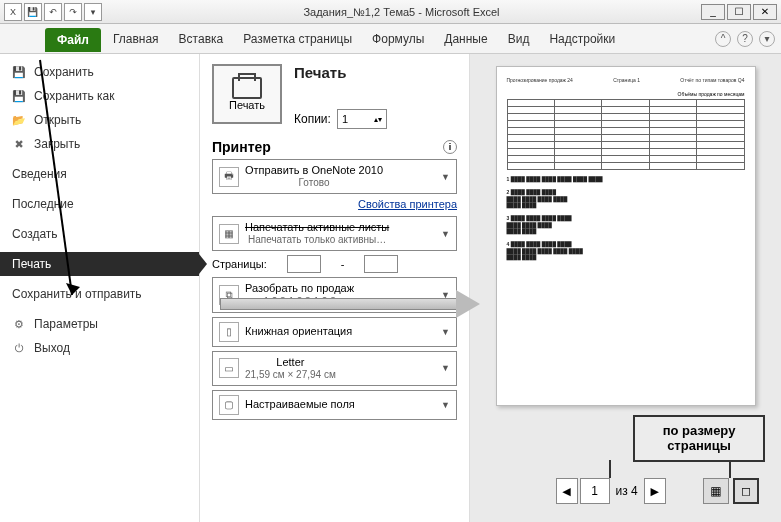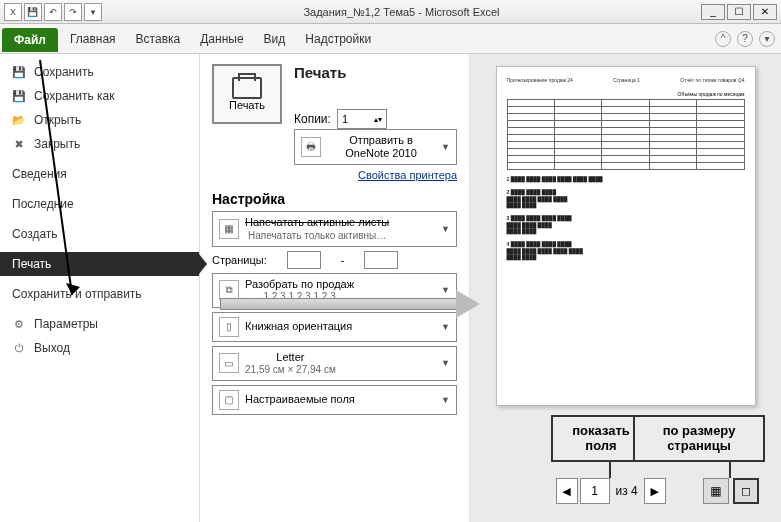--- a/index.html
+++ b/index.html
@@ -3,21 +3,21 @@
 <meta charset="utf-8">
 <style>
 * { box-sizing: border-box; margin: 0; padding: 0; font-family: "Segoe UI", Tahoma, sans-serif; }
 body { background: #fff; width: 781px; height: 522px; overflow: hidden; position: relative; }
 .titlebar { height: 24px; background: linear-gradient(#f8f8f8,#e8e8e8); border-bottom: 1px solid #bbb; display: flex; align-items: center; padding: 0 4px; font-size: 11px; }
 .titlebar .qat { display: flex; gap: 2px; align-items: center; }
 .titlebar .qat span { width: 18px; height: 18px; border: 1px solid #999; background: #fff; display: flex; align-items: center; justify-content: center; font-size: 9px; color:#444; }
 .titlebar .title { flex: 1; text-align: center; color: #333; }
 .titlebar .wincontrols { display: flex; gap: 2px; }
 .titlebar .wincontrols span { width: 24px; height: 16px; border: 1px solid #888; background: #eee; display:flex;align-items:center;justify-content:center;font-size:10px;}
-.ribbon { height: 30px; background: #f4f4f4; border-bottom: 1px solid #ccc; display: flex; align-items: center; font-size: 12px; }
+.ribbon { height: 30px; background: #f4f4f4; border-bottom: 1px solid #ccc; display: flex; align-items: center; font-size: 12px; padding-left: 43px; }
 .ribbon .tab { padding: 6px 10px; color: #333; }
 .ribbon .tab.file { background: #2a7a12; color: #fff; border-radius: 3px 3px 0 0; margin: 2px 2px 0 2px; font-weight: bold; padding: 5px 12px;}
 .ribbon .help { margin-left: auto; display:flex; gap:6px; padding-right:6px; }
 .ribbon .help span { width:16px;height:16px;border:1px solid #aaa;border-radius:50%;display:flex;align-items:center;justify-content:center;font-size:10px;color:#555;}
 .backstage { display: flex; height: calc(100% - 54px); }
 .sidebar { width: 200px; background: #fff; border-right: 1px solid #ddd; padding: 6px 0; font-size: 12px; display:flex;flex-direction:column; }
 .sidebar .item { padding: 5px 12px; display: flex; align-items: center; gap: 8px; color: #333; }
 .sidebar .item.selected { background: #2b2b2b; color: #fff; position:relative;}
 .sidebar .item.selected::after { content:""; position:absolute; right:-8px; top:50%; transform:translateY(-50%); border-left:8px solid #2b2b2b; border-top:10px solid transparent; border-bottom:10px solid transparent;}
 .sidebar .sep { height: 6px; }
@@ -76,20 +76,22 @@
     <span>_</span>
     <span>☐</span>
     <span>✕</span>
   </div>
 </div>
 
 <div class="ribbon">
   <div class="tab file">Файл</div>
   <div class="tab">Главная</div>
   <div class="tab">Вставка</div>
+  <div class="tab">Разметка страницы</div>
+  <div class="tab">Формулы</div>
   <div class="tab">Данные</div>
   <div class="tab">Вид</div>
   <div class="tab">Надстройки</div>
   <div class="help">
     <span>^</span>
     <span>?</span>
     <span>▾</span>
   </div>
 </div>
 
@@ -149,32 +151,34 @@
     </div>
     <h2>Печать</h2>
     <div class="copies-row">
       <span>Копии:</span>
       <div class="spinner">
           <span>1</span>
           <span style="margin-left:auto;font-size:8px">▴▾</span>
         </div>
     </div>
 
+    <div class="section-head">
+      <span>Принтер</span>
+      <span class="info">i</span>
+    </div>
     <div class="dropdown">
       <div class="dicon">🖶</div>
       <div class="dtext">
           <div>Отправить в OneNote 2010</div>
+          <div class="sub">Готово</div>
         </div>
       <span class="chev">▼</span>
     </div>
     <div class="link-row">Свойства принтера</div>
 
-    <div class="section-head">
-        <span>Настройка</span>
-      </div>
 
     <div class="dropdown">
       <div class="dicon">▦</div>
       <div class="dtext">
           <div style="text-decoration:line-through">Напечатать активные листы</div>
           <div class="sub">Напечатать только активны…</div>
         </div>
       <span class="chev">▼</span>
     </div>
 
@@ -315,21 +319,20 @@
       <div class="pgbox">1</div>
       <div class="of">из 4</div>
       <div class="navbtn">▶</div>
     </div>
 
     <div class="zoom-icons">
       <span>▦</span>
       <span style="border:2px solid #333">◻</span>
     </div>
 
-    <div class="callout c1">показать поля</div>
     <div class="callout c2">по размеру страницы</div>
     <div class="callout-line" style="bottom:44px; right:170px; width:2px; height:18px;"></div>
     <div class="callout-line" style="bottom:44px; right:50px; width:2px; height:18px;"></div>
   </div>
 </div>
 
 <svg class="thin-arrow" style="top:55px;left:30px;" width="60" height="250">
   <line x1="10" y1="5" x2="42" y2="240" stroke="#000" stroke-width="2"></line>
   <polygon points="42,240 36,228 50,232" fill="#000"></polygon>
 </svg>

